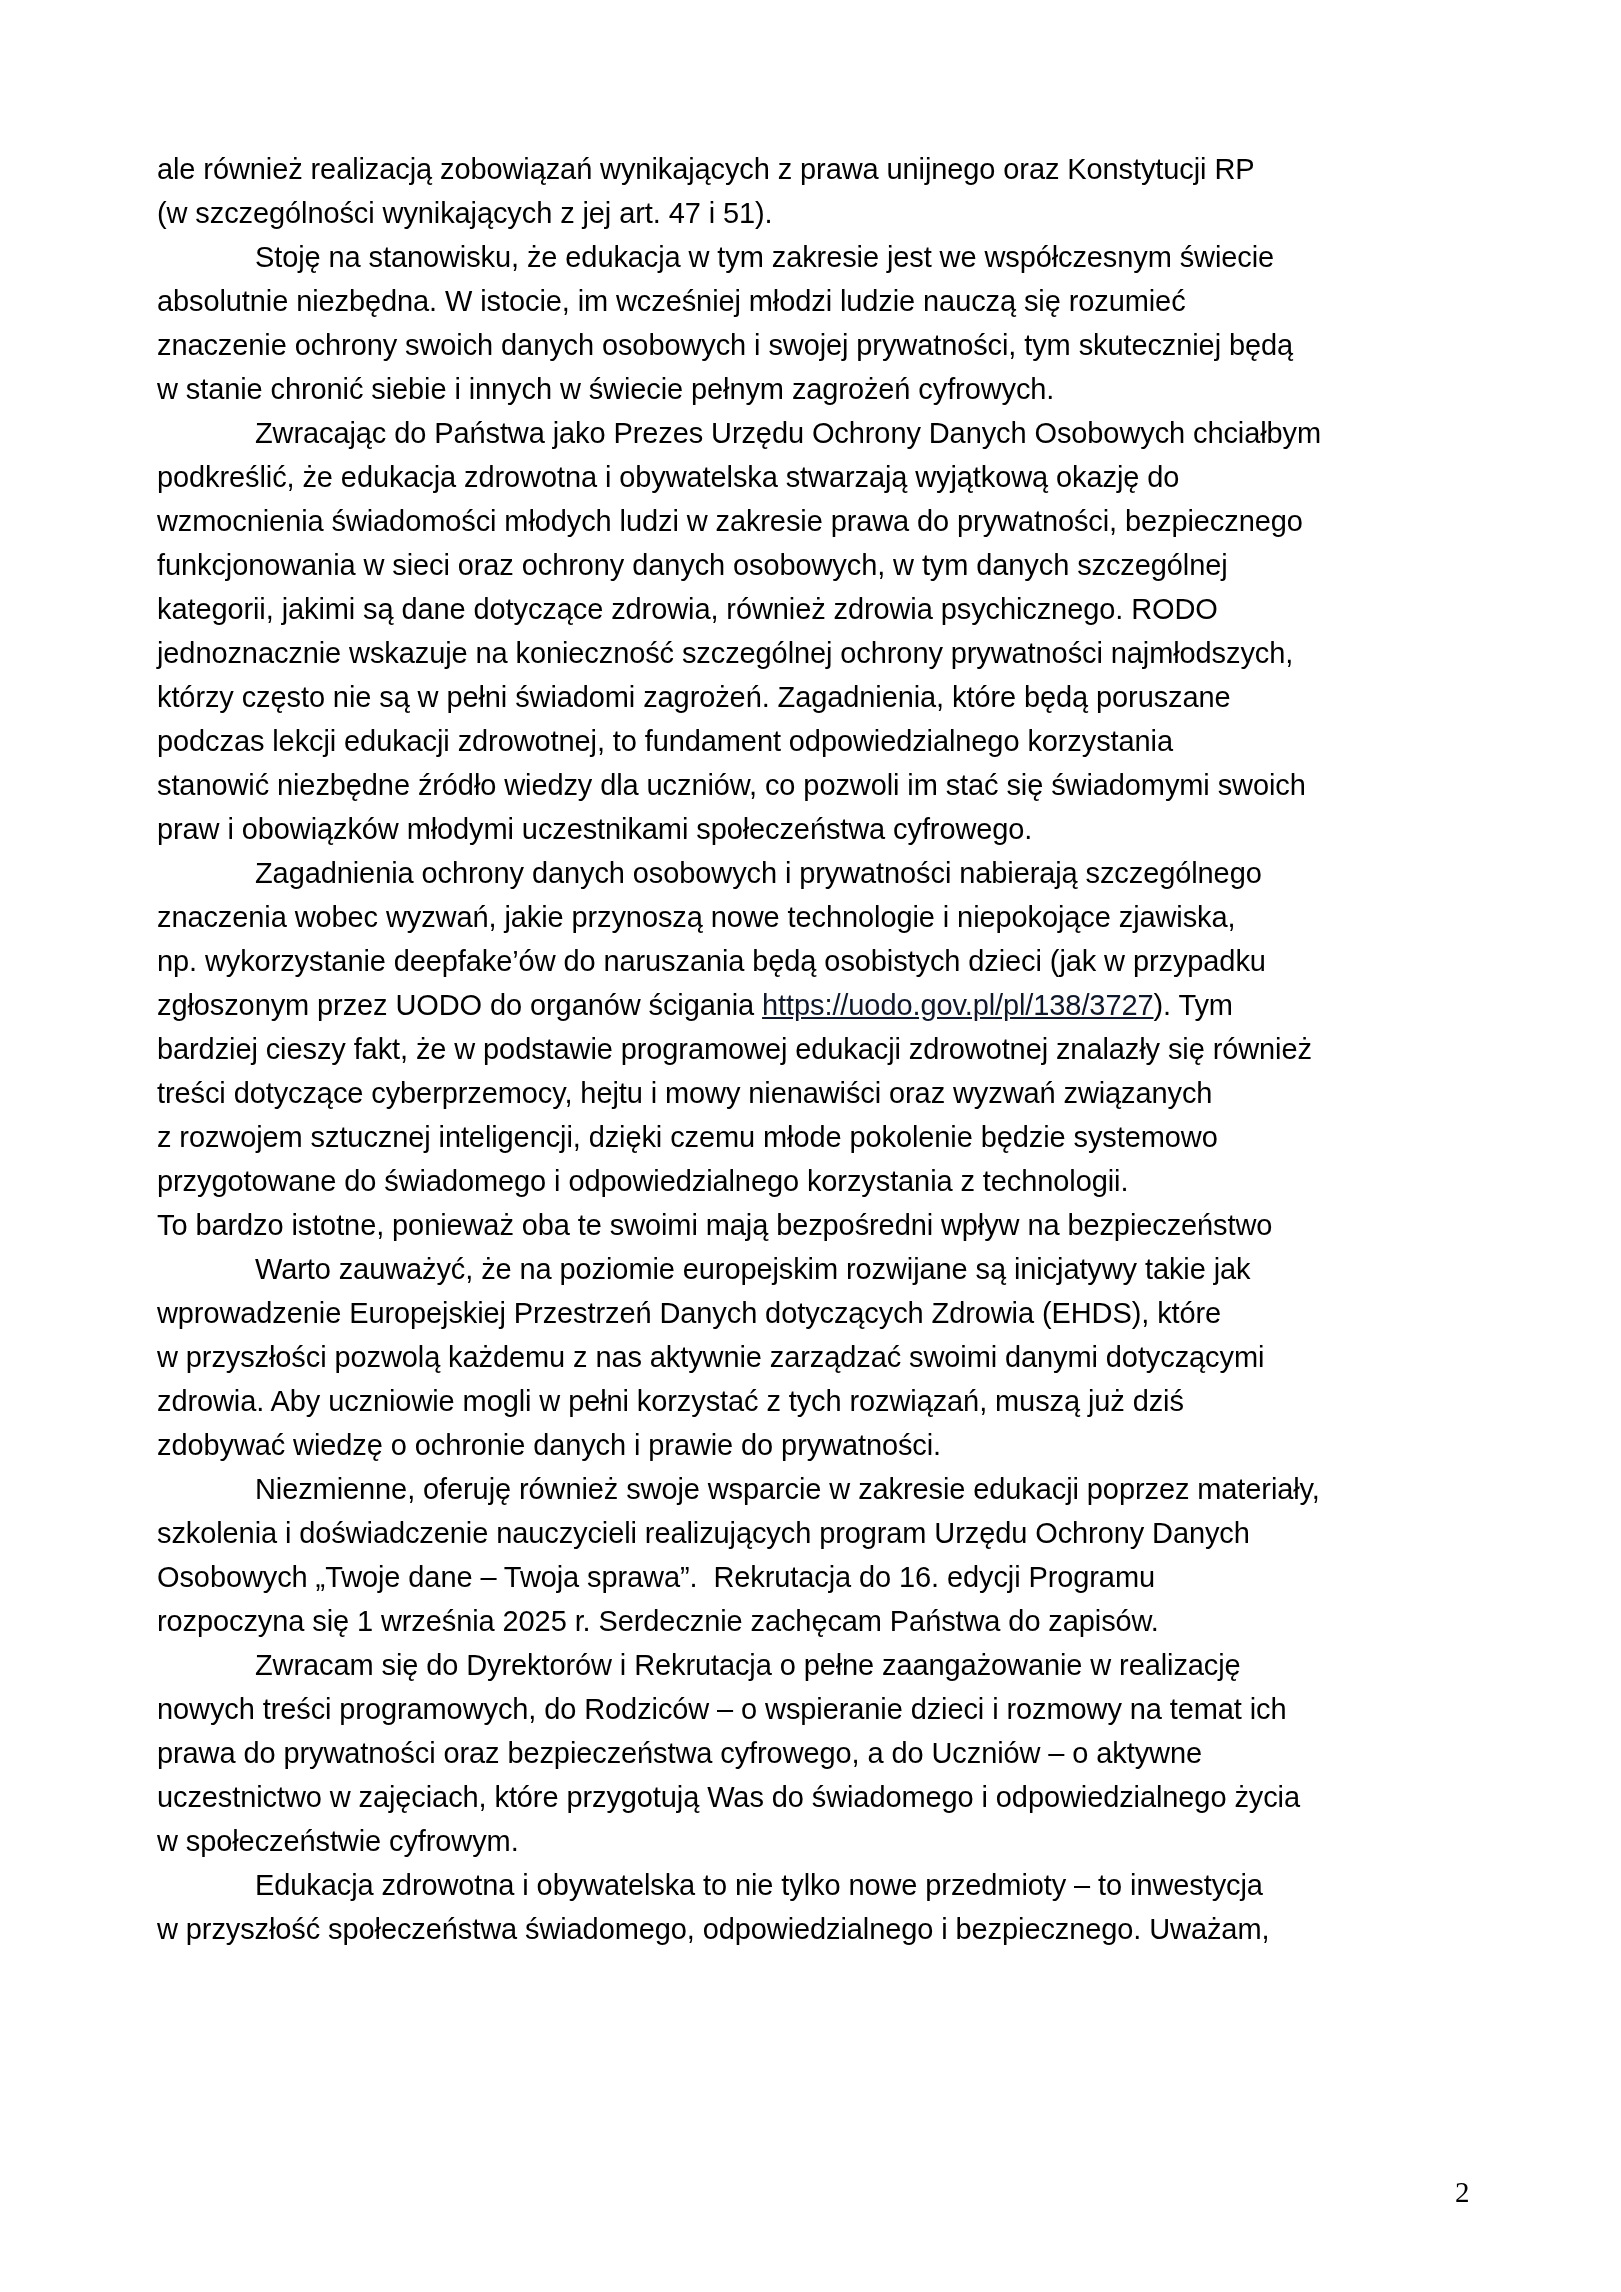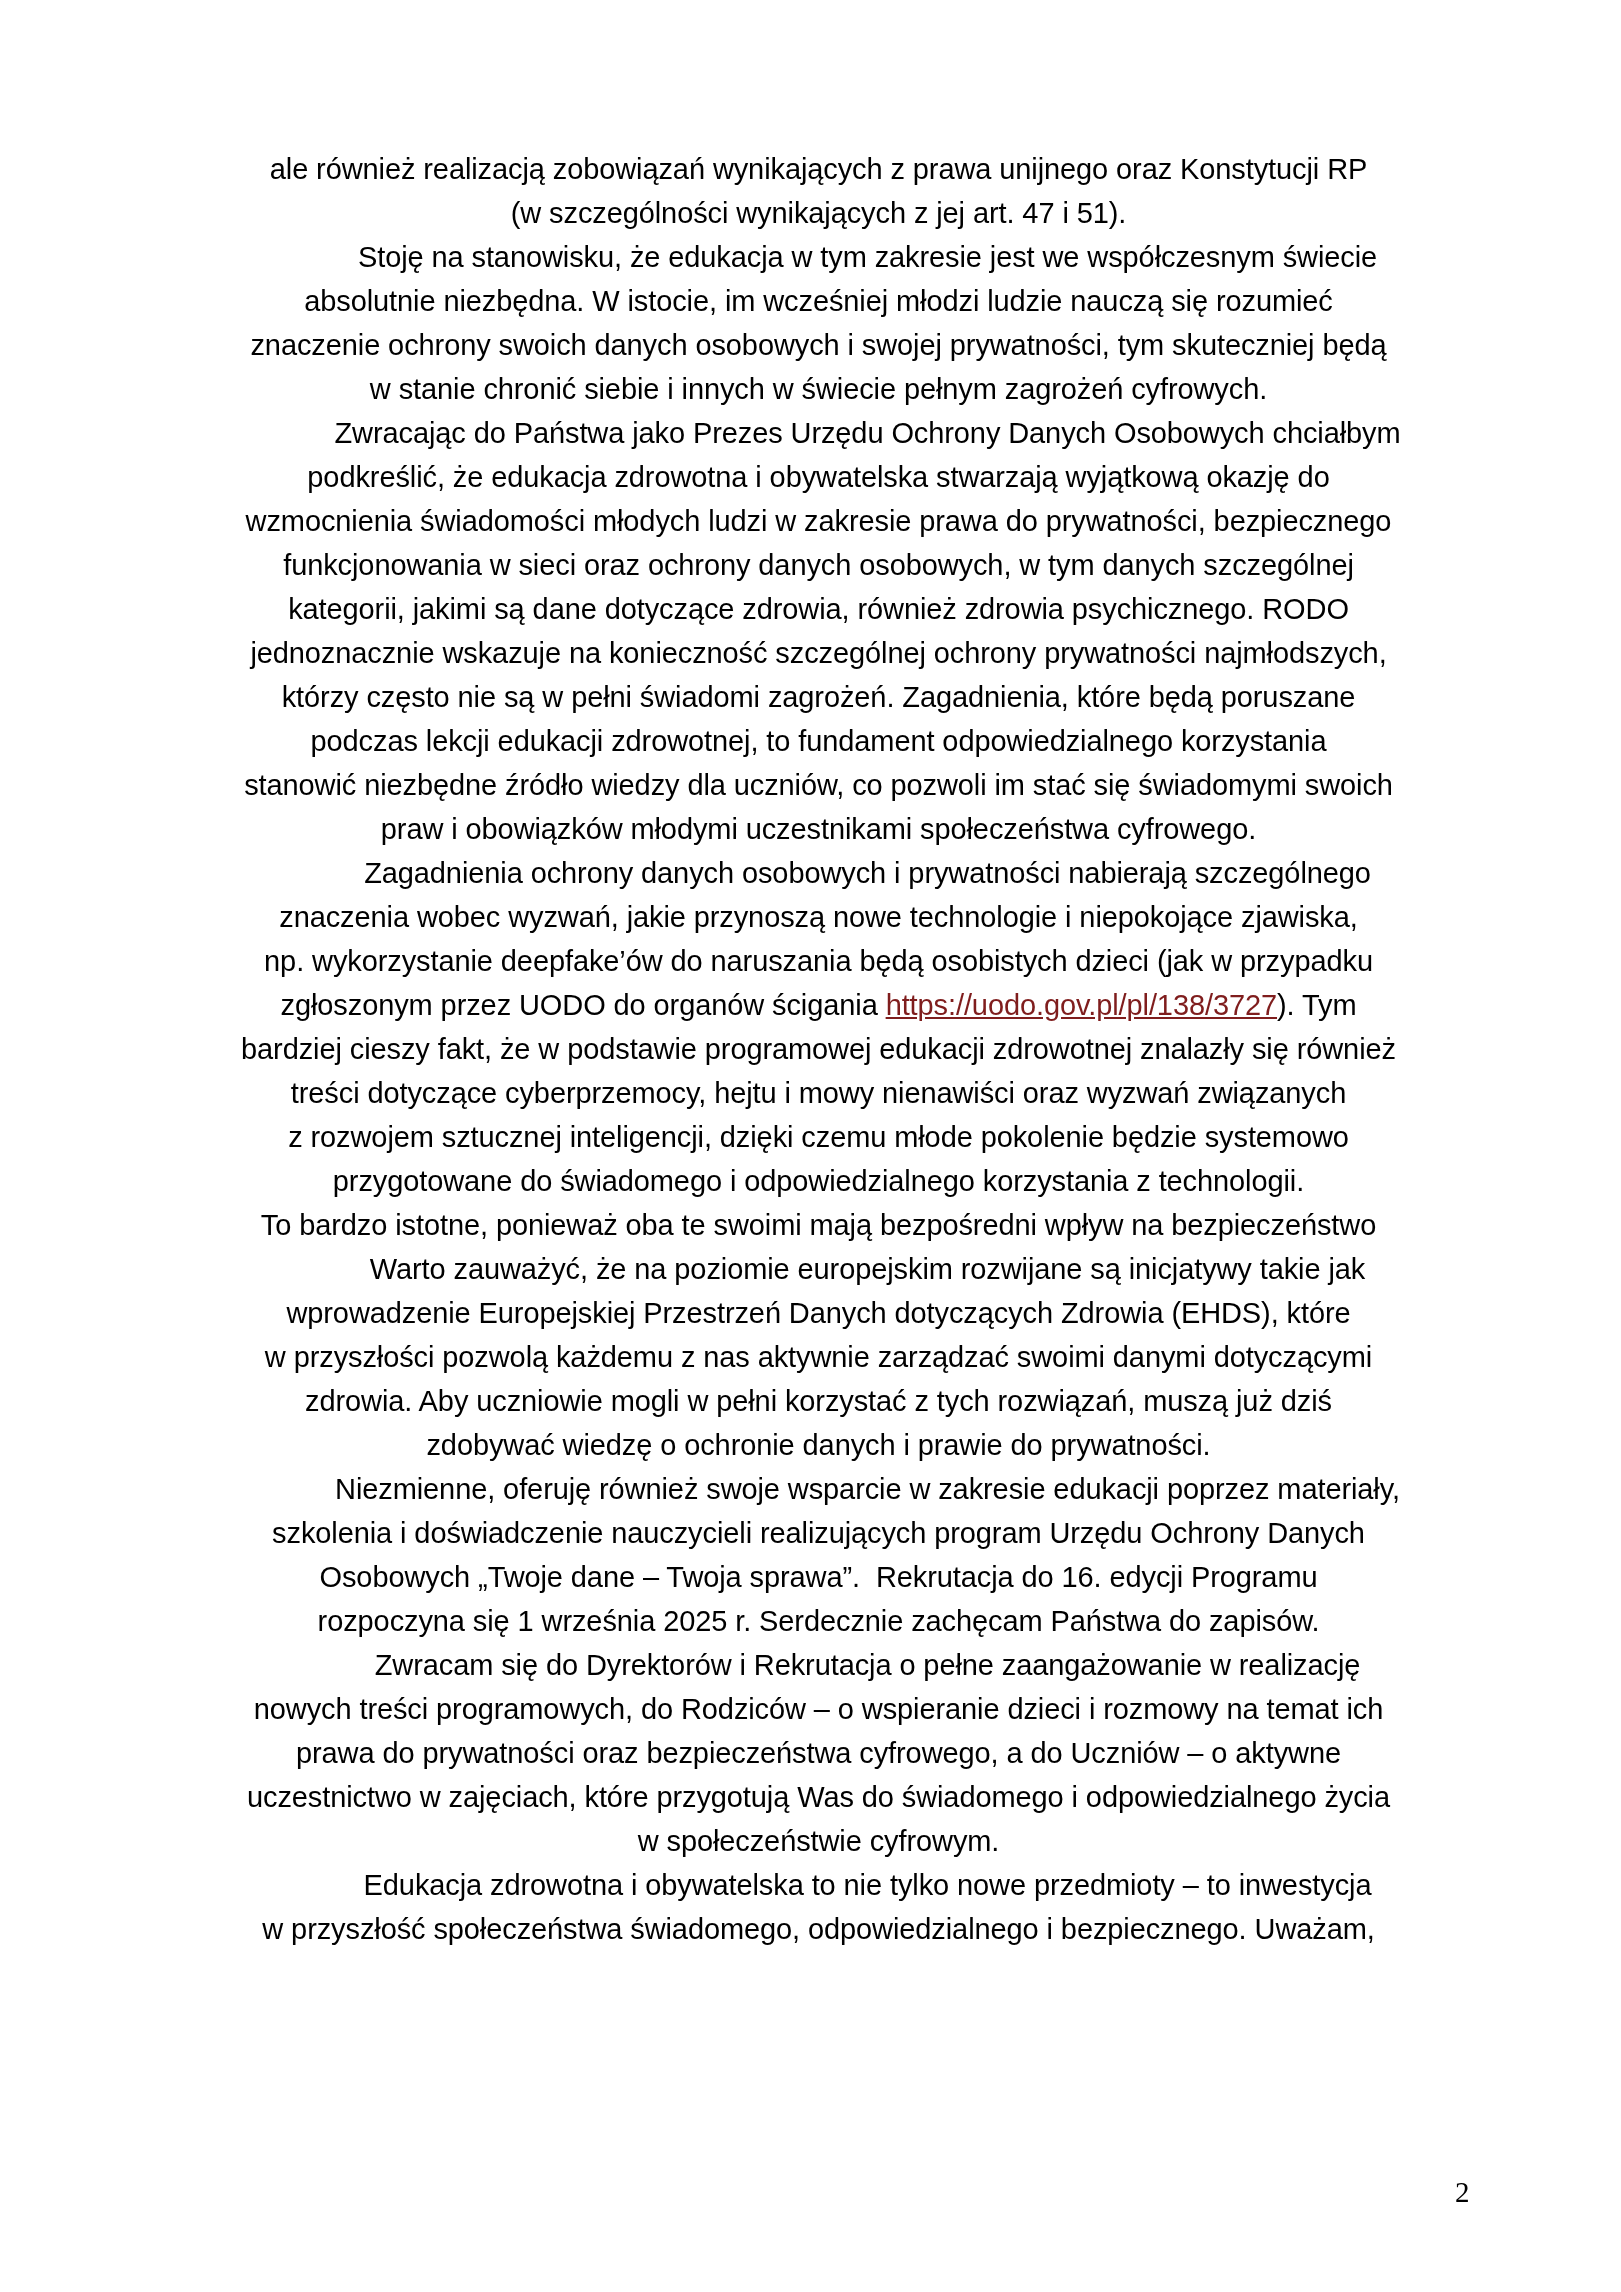--- a/index.html
+++ b/index.html
@@ -2,21 +2,20 @@
 <html><head>
 <meta charset="utf-8">
 <style>
   html, body { margin: 0; padding: 0; background: #ffffff; }
   body { width: 1621px; height: 2293px; position: relative; overflow: hidden; }
   .page { position: absolute; left: 0; top: 0; width: 1621px; height: 2293px; background: #fff; }
   .text {
     position: absolute; left: 157px; top: 147px; width: 1323px;
     font-family: "Liberation Sans", sans-serif; font-size: 29px; color: #000;
     line-height: 44px;
-    text-align: center;
   }
   .line { white-space: pre; display: block; height: 44px; letter-spacing: -0.1px; }
   .indent { padding-left: 98px; }
   .b { font-weight: normal; }
   a.link { color: #1a5fc4; text-decoration: underline; }
   .pagenum {
     position: absolute; left: 1455px; top: 2176px;
     font-family: "Liberation Serif", serif; font-size: 29px; color: #000;
   }
 </style>
@@ -37,21 +36,21 @@
       <div class="line"><span>funkcjonowania w sieci oraz ochrony danych osobowych, w tym danych szczególnej</span></div>
       <div class="line"><span>kategorii, jakimi są dane dotyczące zdrowia, również zdrowia psychicznego. RODO</span></div>
       <div class="line"><span>jednoznacznie wskazuje na konieczność szczególnej ochrony prywatności najmłodszych,</span></div>
       <div class="line"><span>którzy często nie są w pełni świadomi zagrożeń. Zagadnienia, które będą poruszane</span></div>
       <div class="line"><span>podczas lekcji edukacji zdrowotnej, to fundament odpowiedzialnego korzystania</span></div>
       <div class="line"><span>stanowić niezbędne źródło wiedzy dla uczniów, co pozwoli im stać się świadomymi swoich</span></div>
       <div class="line"><span>praw i obowiązków młodymi uczestnikami społeczeństwa cyfrowego.</span></div>
       <div class="line indent"><span>Zagadnienia ochrony danych osobowych i prywatności nabierają szczególnego</span></div>
       <div class="line"><span>znaczenia wobec wyzwań, jakie przynoszą nowe technologie i niepokojące zjawiska,</span></div>
       <div class="line"><span>np. wykorzystanie deepfake’ów do naruszania będą osobistych dzieci (jak w przypadku</span></div>
-      <div class="line"><span>zgłoszonym przez UODO do organów ścigania </span><a class="link" style="color: #7f1d1d;">https://uodo.gov.pl/pl/138/3727</a><span>). Tym</span></div>
+      <div class="line"><span>zgłoszonym przez UODO do organów ścigania </span><a class="link" style="color: #0f172a;">https://uodo.gov.pl/pl/138/3727</a><span>). Tym</span></div>
       <div class="line"><span>bardziej cieszy fakt, że w podstawie programowej edukacji zdrowotnej znalazły się również</span></div>
       <div class="line"><span class="b">treści dotyczące cyberprzemocy, hejtu i mowy nienawiści oraz wyzwań związanych</span></div>
       <div class="line"><span class="b">z rozwojem sztucznej inteligencji, dzięki czemu młode pokolenie będzie systemowo</span></div>
       <div class="line"><span class="b">przygotowane do świadomego i odpowiedzialnego korzystania z technologii</span><span>.</span></div>
       <div class="line"><span>To bardzo istotne, ponieważ oba te swoimi mają bezpośredni wpływ na bezpieczeństwo</span></div>
       <div class="line indent"><span>Warto zauważyć, że na poziomie europejskim rozwijane są inicjatywy takie jak</span></div>
       <div class="line"><span>wprowadzenie Europejskiej Przestrzeń Danych dotyczących Zdrowia (EHDS), które</span></div>
       <div class="line"><span>w przyszłości pozwolą każdemu z nas aktywnie zarządzać swoimi danymi dotyczącymi</span></div>
       <div class="line"><span>zdrowia. Aby uczniowie mogli w pełni korzystać z tych rozwiązań, muszą już dziś</span></div>
       <div class="line"><span>zdobywać wiedzę o ochronie danych i prawie do prywatności.</span></div>

